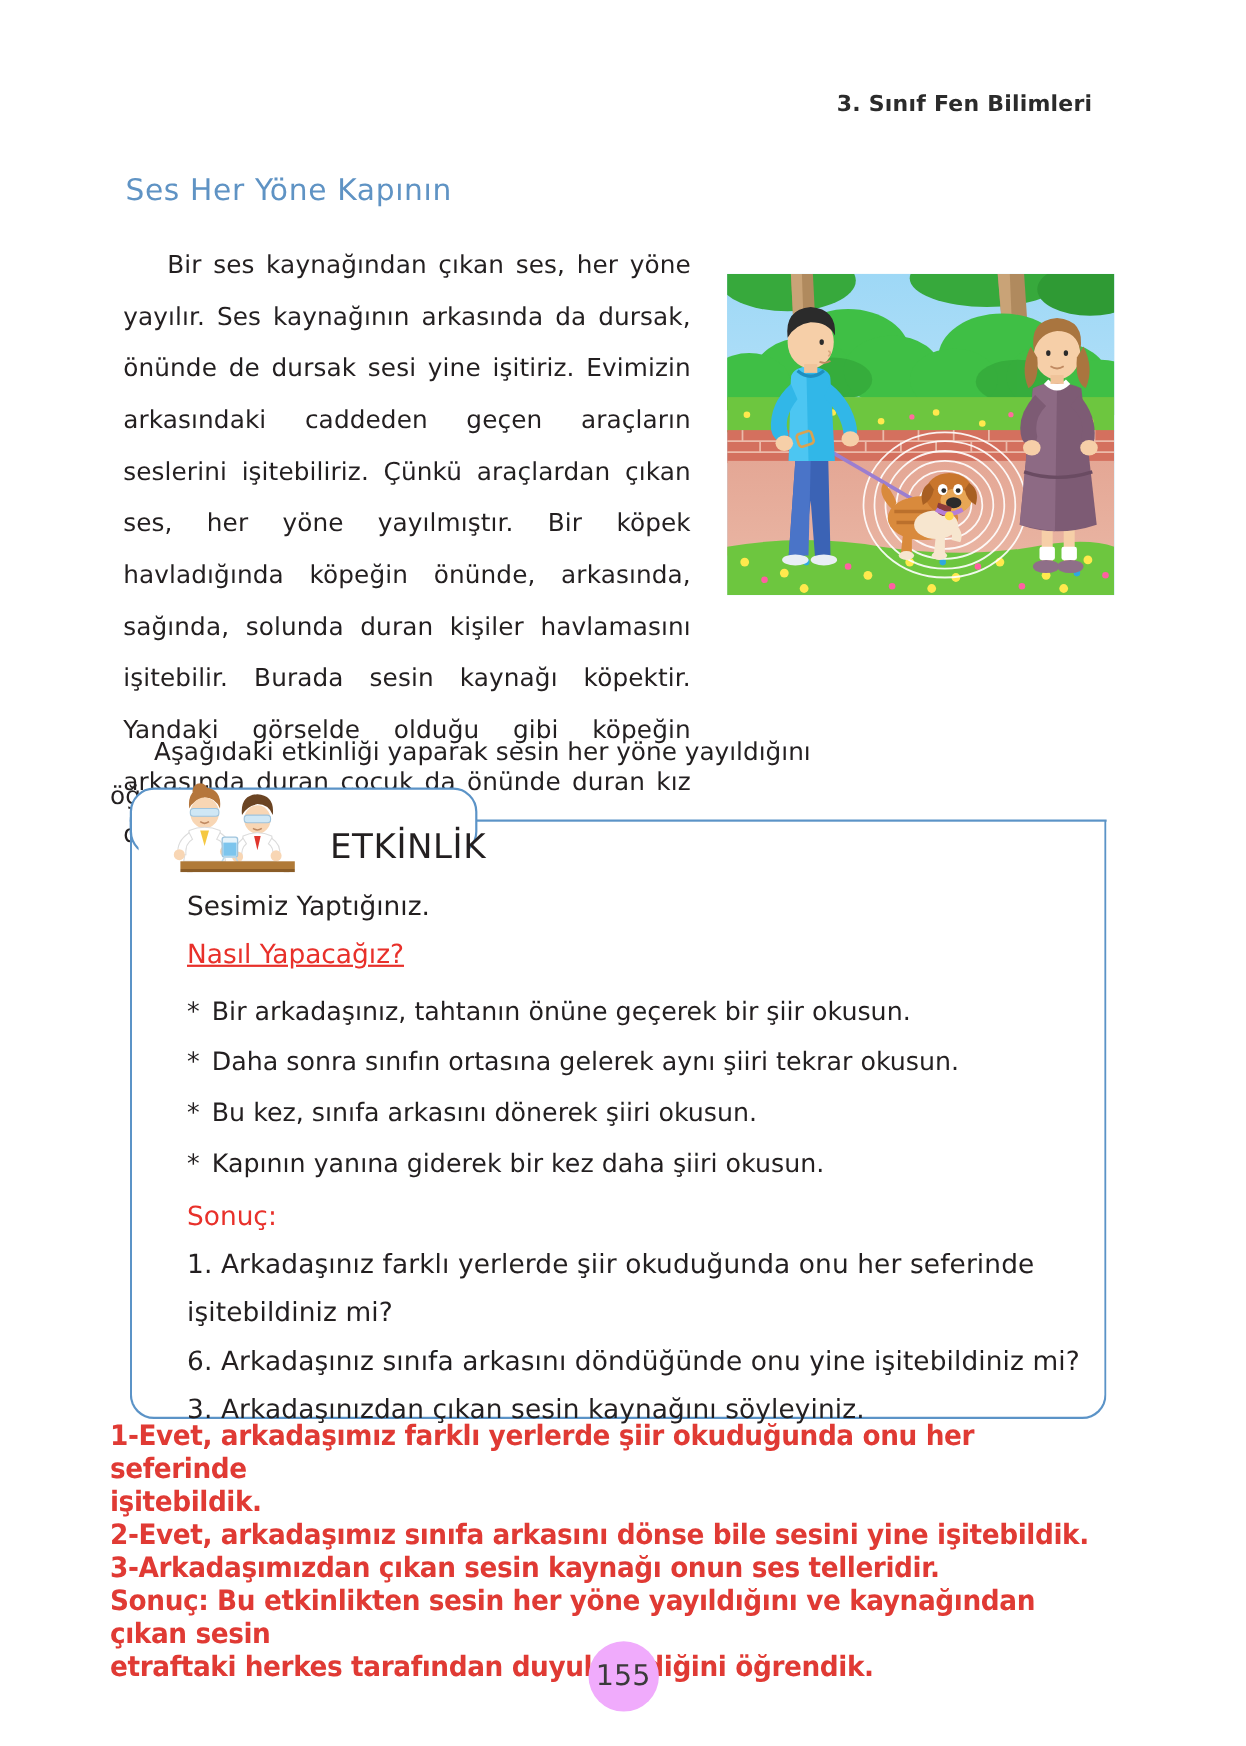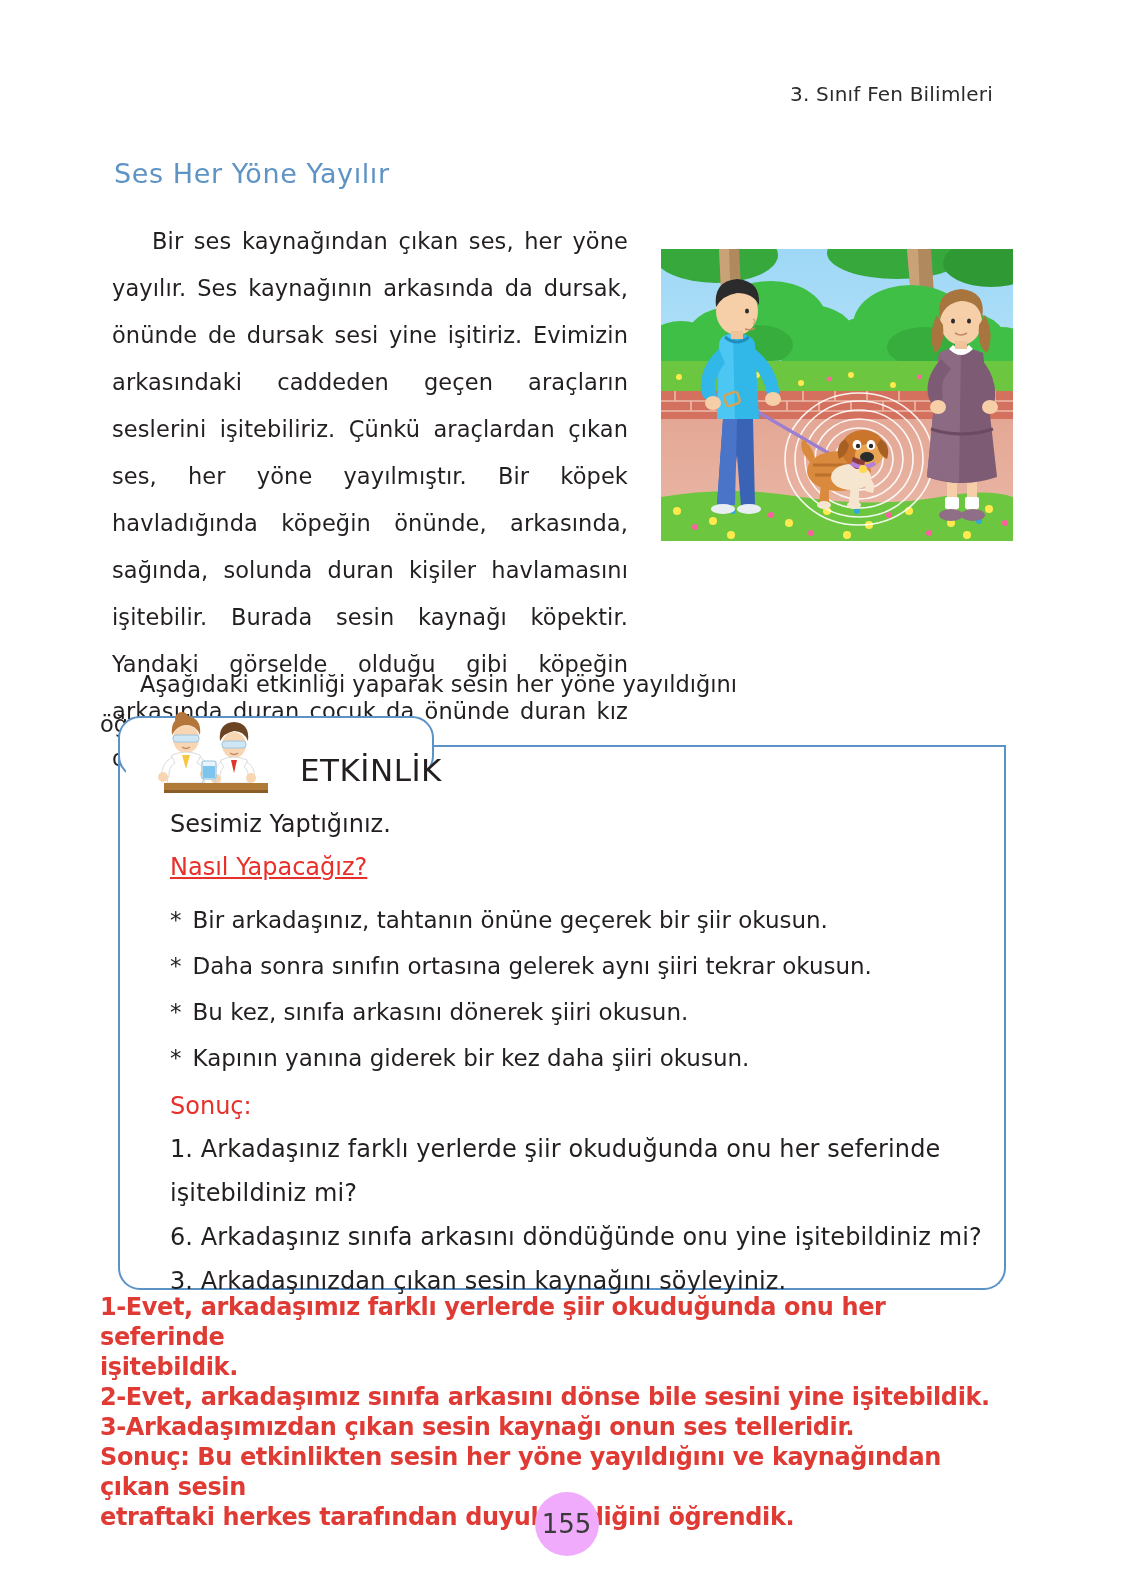--- a/index.html
+++ b/index.html
@@ -12,21 +12,21 @@
     position:relative;
     overflow:hidden;
   }
   .page{position:relative;width:1133px;height:1587px;}
 
   
   .running-head{
     position:absolute;top:82px;right:140px;
     font-size:20px;letter-spacing:.2px;color:#2b2b2b;
     font-family:"DejaVu Sans", sans-serif;
-    font-weight:400;
+    font-weight:700;
   }
 
   
   .section-title{
     position:absolute;left:114px;top:158px;
     font-size:27px;color:#5f93c4;letter-spacing:.6px;
     font-family:"DejaVu Sans", sans-serif;font-weight:400;
   }
 
   
@@ -140,21 +140,21 @@
     font-size:26px;color:#3a3a3a;
   }
 </style>
 </head>
 <body>
 
 <div class="page">
 
   <div class="running-head">3. Sınıf Fen Bilimleri</div>
 
-  <div class="section-title">Ses Her Yöne Yayılır</div>
+  <div class="section-title">Ses Her Yöne Kapının</div>
 
   <div class="body-col">
     <p>Bir ses kaynağından çıkan ses, her yöne yayılır. Ses kaynağının arkasında da dursak, önünde de dursak sesi yine işitiriz. Evimizin arkasındaki caddeden geçen araçların seslerini işitebiliriz. Çünkü araçlardan çıkan ses, her yöne yayılmıştır. Bir köpek havladığında köpeğin önünde, arkasında, sağında, solunda duran kişiler havlamasını işitebilir. Burada sesin kaynağı köpektir. Yandaki görselde olduğu gibi köpeğin arkasında duran çocuk da önünde duran kız da köpeğin sesini işitir.</p>
   </div>
 
   <div class="illus">
     <svg width="352" height="292" viewBox="0 0 352 292" xmlns="http://www.w3.org/2000/svg">
       <defs>
         <linearGradient id="sky" x1="0" y1="0" x2="0" y2="1">
           <stop offset="0" stop-color="#9ed8f6"></stop>

